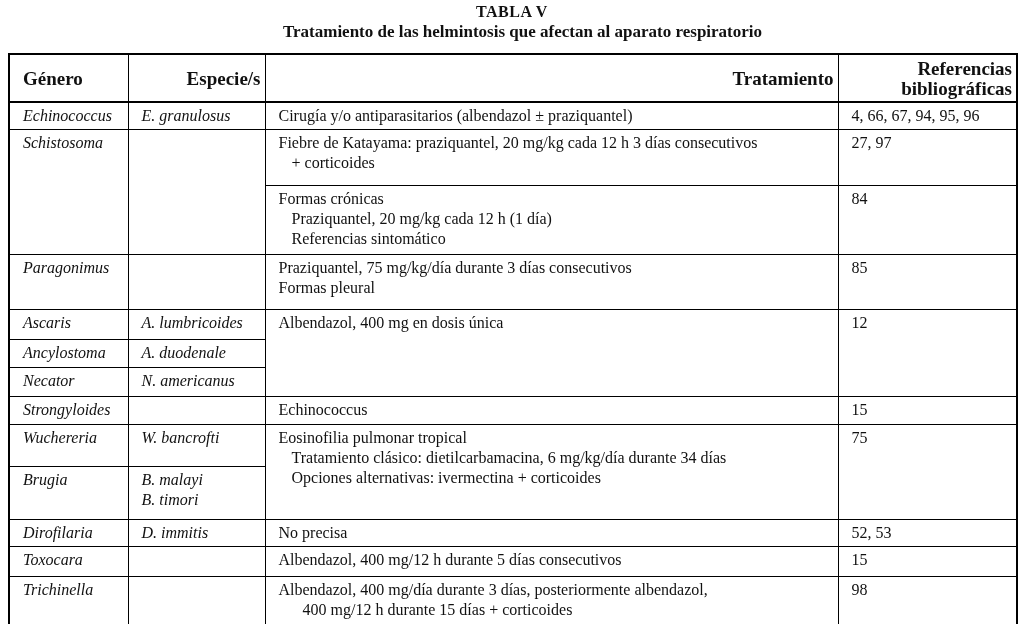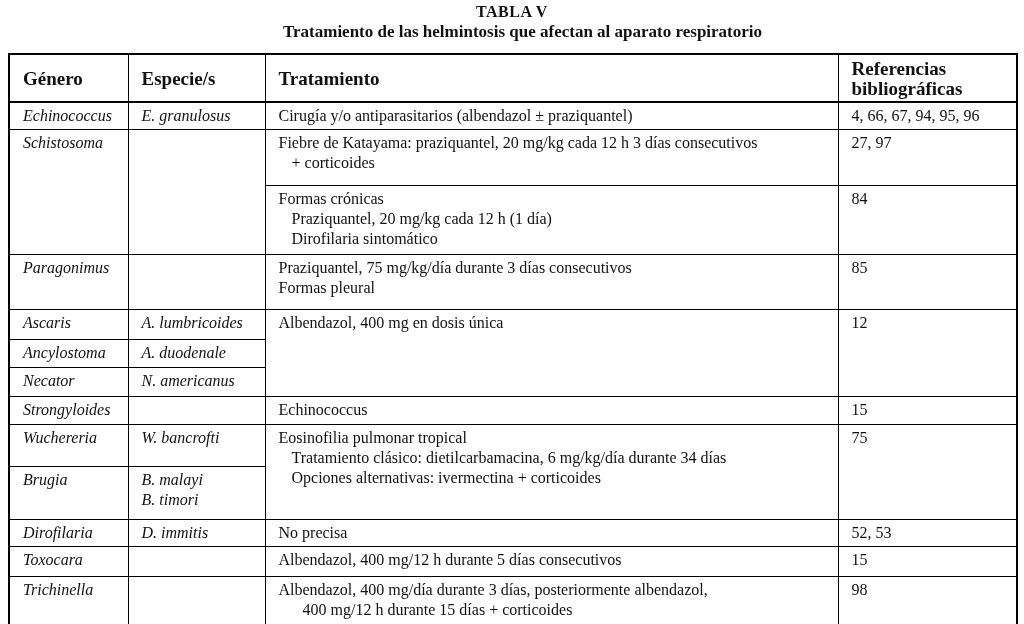--- a/index.html
+++ b/index.html
@@ -51,21 +51,21 @@
   table.main th {
     border-bottom: 2px solid #000000;
     vertical-align: middle;
     font-size: 19px;
     font-weight: bold;
     padding-top: 4px;
     padding-bottom: 2px;
     margin-top: 40px;
   }
   th.al { text-align: left; }
-  th.ac { text-align: left; padding-left: 4px; }
+  th.ac { text-align: right; padding-left: 4px; }
   .it { font-style: italic; }
   .ln { white-space: nowrap; }
   .ind1 { padding-left: 13px; }
   .ind2 { padding-left: 24px; }
   
   tr.h-hdr  { height: 33px; }
   tr.h-27 { height: 27px; }
   tr.h-56 { height: 56px; }
   tr.h-69 { height: 69px; padding-left: 31px; }
   tr.h-55 { height: 55px; }
@@ -115,21 +115,21 @@
         <div class="ln">Fiebre de Katayama: praziquantel, 20 mg/kg cada 12 h 3 días consecutivos</div>
         <div class="ln ind1">+ corticoides</div>
       </td>
       <td>27, 97</td>
     </tr>
 
     <tr class="h-69">
       <td>
         <div class="ln">Formas crónicas</div>
         <div class="ln ind1">Praziquantel, 20 mg/kg cada 12 h (1 día)</div>
-        <div class="ln ind1">Dirofilaria sintomático</div>
+        <div class="ln ind1">Referencias sintomático</div>
       </td>
       <td>84</td>
     </tr>
 
     <tr class="h-55">
       <td class="it">Paragonimus</td>
       <td></td>
       <td>
         <div class="ln">Praziquantel, 75 mg/kg/día durante 3 días consecutivos</div>
         <div class="ln">Formas pleural</div>

